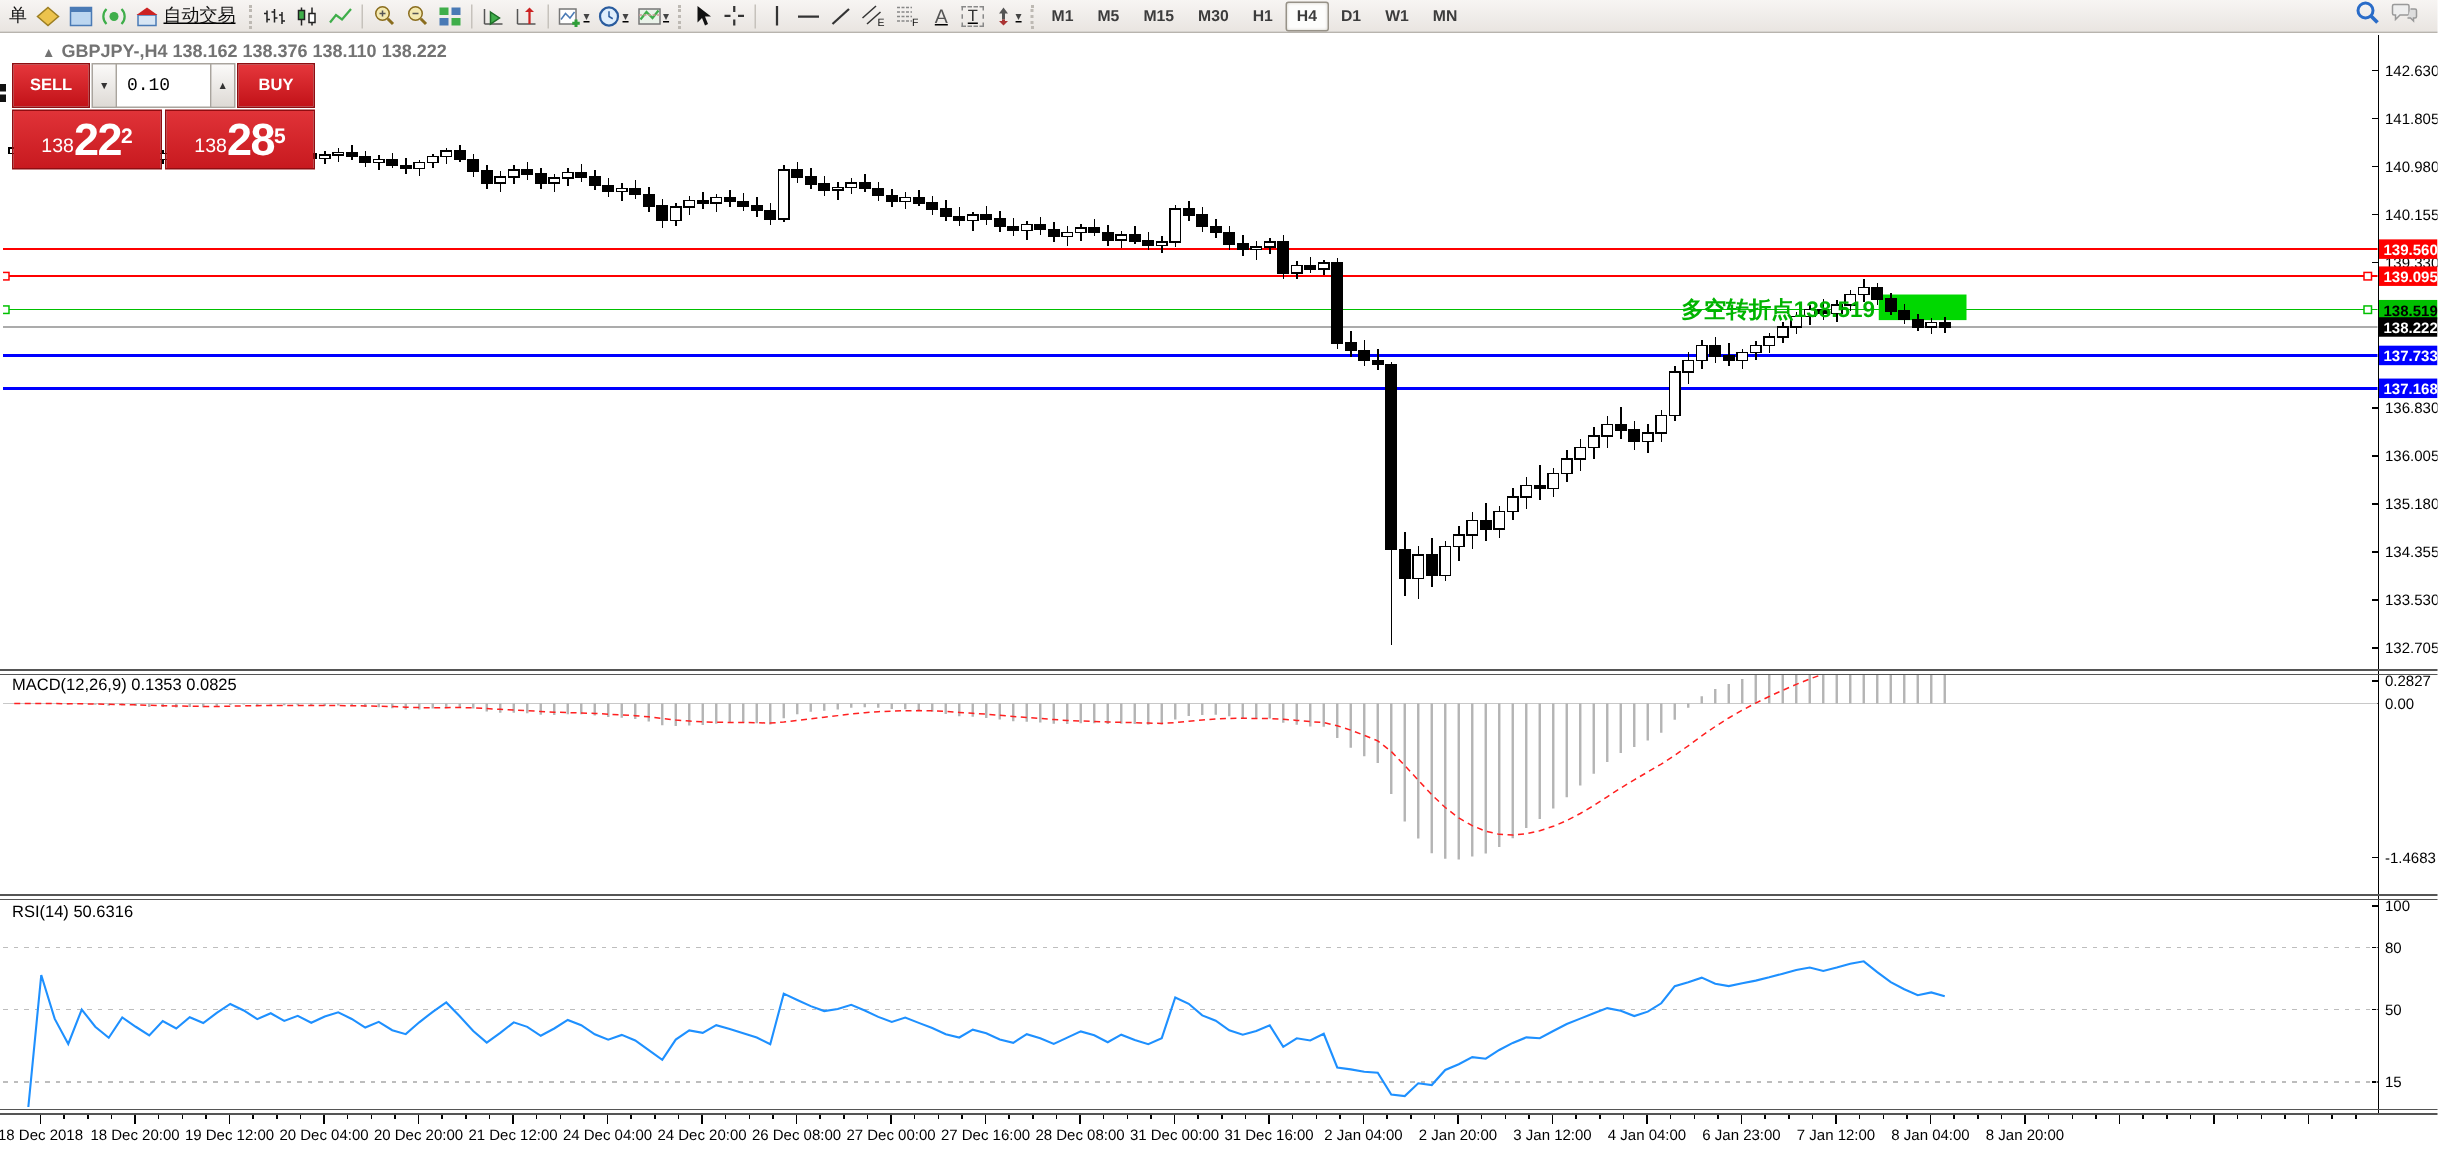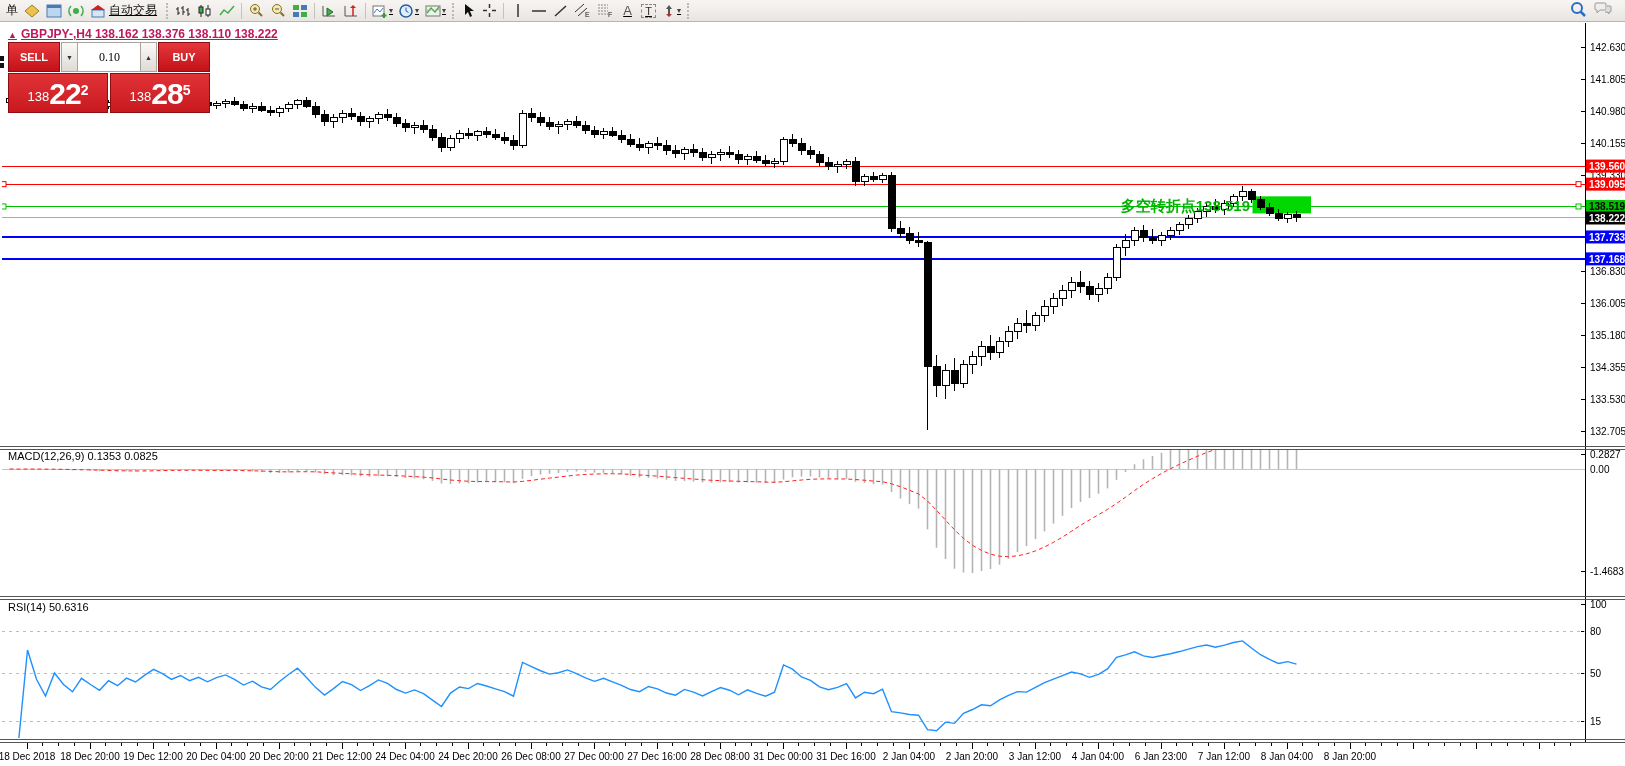--- a/index.html
+++ b/index.html
@@ -14,33 +14,33 @@
     padding:0 2px; border:1px solid transparent; border-radius:2px;text-decoration:underline; }
   .tb-btn svg { display:block; }
   .tb-sep { width:1px; height:16px; background:#c6c2bc; margin:0 3px; }
   .grip { width:3px; height:16px; border-left:2px dotted #bdb9b3; margin:0 3px; }
   .caret { font-size:8px; color:#444; margin-left:1px; }
   .tf-btn { height:20px; padding:0 7px; display:flex; align-items:center; font-size:10.5px;
     font-weight:bold; color:#3c3c3c; border:1px solid transparent; border-radius:2px; }
   .tf-btn.active { background:#fdfdfc; border:1px solid #979288; box-shadow:inset 0 0 2px #cfcbc4; }
   #tb-right { margin-left:auto; display:flex; align-items:center; gap:8px; padding-right:10px; }
   
-  #chart-title { position:absolute; left:8px; top:27px; z-index:15; font-size:12px;
-    font-weight:bold; color:#be185d; white-space:nowrap;text-decoration:underline; }
+  #chart-title { position:absolute; left:28px; top:27px; z-index:15; font-size:12px;
+    font-weight:bold; color:#737373; white-space:nowrap; }
   #chart-title .tri { font-size:9px; margin-right:4px; }
   
   #trade-panel { position:absolute; left:8px; top:42px; width:202px; z-index:15; }
   #tp-row1 { display:flex; height:30px; }
   .tp-side-btn { width:52px; background:linear-gradient(#e5373c,#c21218); color:#fff;
     font-size:11px; font-weight:bold; display:flex; align-items:center; justify-content:center;
     border:1px solid #8f0d11; }
   .tp-spin { width:17px; background:linear-gradient(#fbfaf9,#dedad5); border:1px solid #a9a49d;
     display:flex; align-items:center; justify-content:center; font-size:7px; color:#333; }
   #tp-vol { width:62px; border:1px solid #a9a49d; border-left:none; border-right:none;
-    font-size:12px; text-align:right; padding-right:20px; font-family:Liberation Serif, serif; }
+    font-size:12px; text-align:center; padding-right:20px; font-family:Liberation Mono, monospace; }
   .tp-gap { width:1px; }
   #tp-row2 { display:flex; height:40px; margin-top:1px;border-radius:17px; }
   .tp-price { width:100px; background:linear-gradient(#e03338,#c8191f); border:1px solid #8f0d11;
     color:#fff; display:flex; align-items:flex-end; justify-content:center; padding-bottom:2px; }
   .tp-price .sm { font-size:13px; line-height:26px; }
   .tp-price .big { font-size:30px; font-weight:bold; line-height:32px; letter-spacing:-1px; }
   .tp-price .sup { font-size:14px; font-weight:bold; position:relative; top:-12px; }
   .tp-price + .tp-price { margin-left:2px; }
   
   .edge-mark { position:absolute; left:0; width:4px; height:5px; background:#111; z-index:16; }
@@ -249,20 +249,31 @@
   <div class="tb-btn">
     <span>
         <svg width="14" height="14">
           <path d="M7,1 L10,5 H8 V9 H6 V5 H4 Z" fill="#555"></path>
           <path d="M7,13 L4,10 H6 V9 H8 V10 H10 Z" fill="#a33"></path>
         </svg>
       </span>
     <span class="caret">▾</span>
   </div>
   <div class="grip"></div>
+  <div id="tf-container" style="display: flex;">
+      <div class="tf-btn">M1</div>
+      <div class="tf-btn">M5</div>
+      <div class="tf-btn">M15</div>
+      <div class="tf-btn">M30</div>
+      <div class="tf-btn">H1</div>
+      <div class="tf-btn active">H4</div>
+      <div class="tf-btn">D1</div>
+      <div class="tf-btn">W1</div>
+      <div class="tf-btn">MN</div>
+    </div>
   <div id="tb-right">
     <span><svg width="16" height="16">
           <circle cx="7" cy="7" r="5" fill="none" stroke="#2a6cc8" stroke-width="2"></circle>
           <line x1="10.5" y1="10.5" x2="15" y2="15" stroke="#2a6cc8" stroke-width="2.5"></line>
         </svg></span>
     <span><svg width="18" height="15">
           <path d="M2,2 h9 a1,1 0 0 1 1,1 v5 a1,1 0 0 1 -1,1 h-5 l-3,3 v-3 h-1 a1,1 0 0 1 -1,-1 v-5 a1,1 0 0 1 1,-1" fill="#eee" stroke="#999"></path>
           <path d="M13,5 h3 a1,1 0 0 1 1,1 v4 a1,1 0 0 1 -1,1 h-1 v2 l-2,-2 h-2" fill="#ddd" stroke="#999"></path>
         </svg></span>
   </div>

